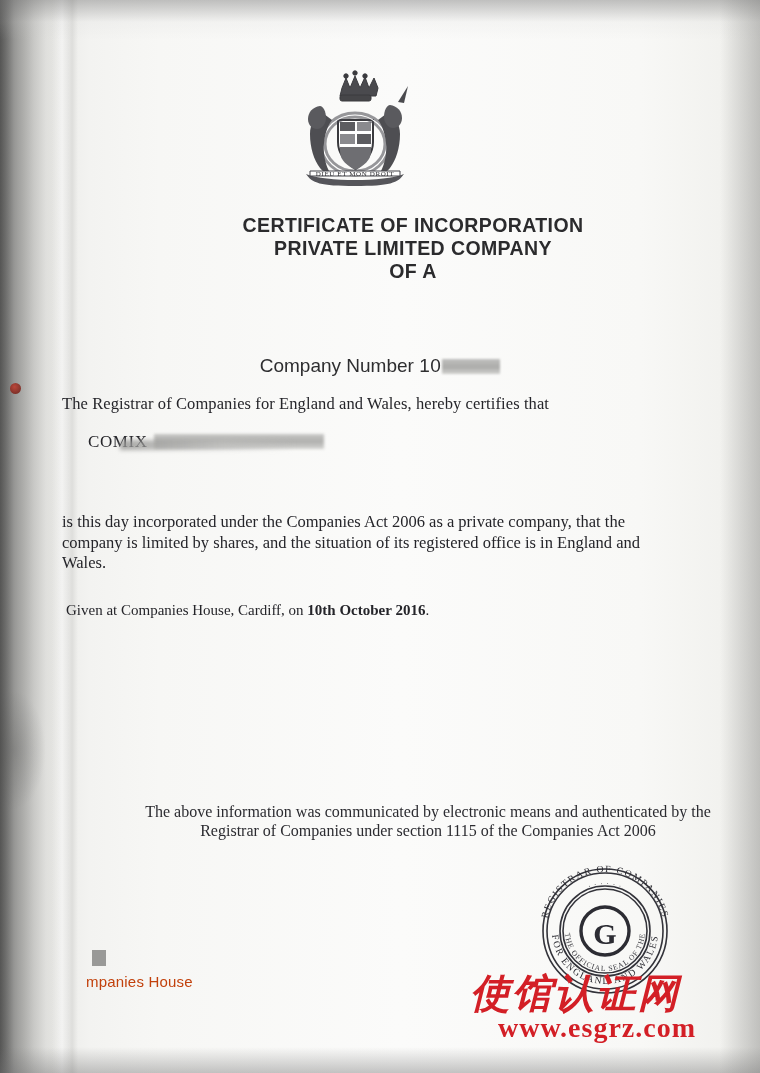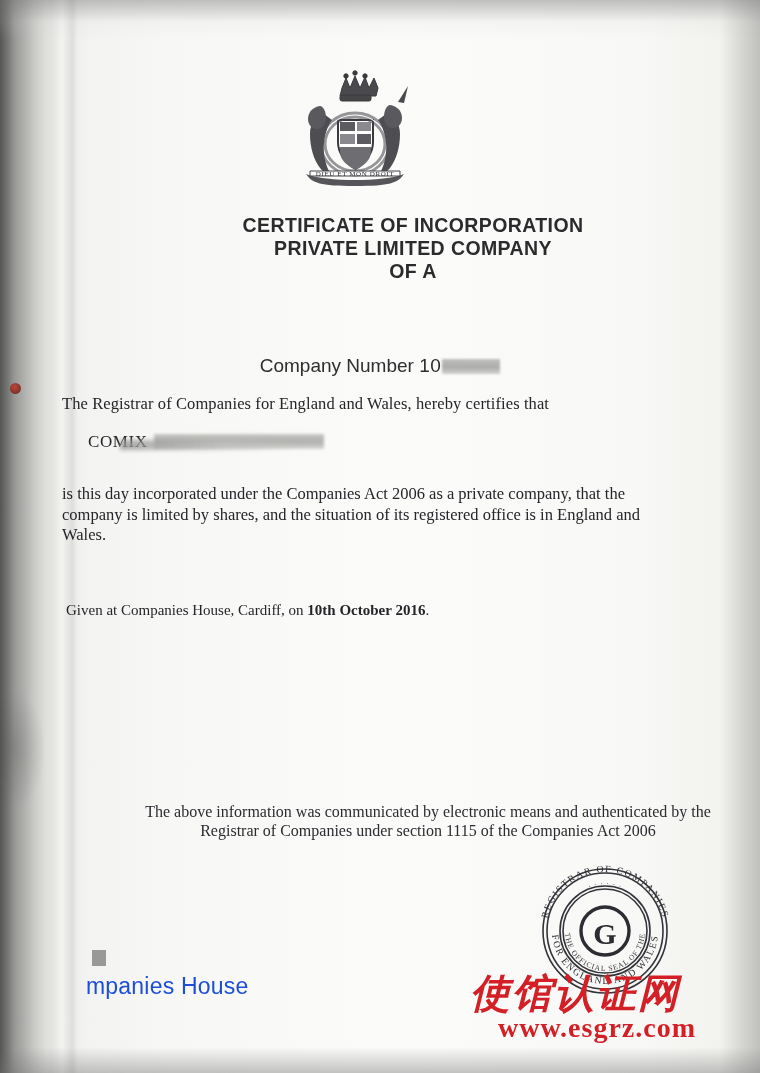--- a/index.html
+++ b/index.html
@@ -140,21 +140,21 @@
   }
   .redact-name-tail {
     position: absolute;
     left: 120px; top: 440px;
     width: 175px; height: 10px;
     background: linear-gradient(90deg, rgba(150,150,148,.8), rgba(190,190,188,.55) 60%, rgba(220,220,218,0));
     filter: blur(2px);
   }
 
   .body-para {
-    left: 62px; top: 484px;
+    left: 62px; top: 512px;
     width: 594px;
     font-size: 16.5px;
     line-height: 20.5px;
     text-align: left;
   }
   .given-line {
     left: 66px; top: 602px;
     font-size: 15px;
   }
   .given-line b { font-weight: bold; }
@@ -177,22 +177,22 @@
     left: 532px; top: 858px;
     width: 146px; height: 146px;
   }
   .seal svg { display: block; }
 
   
   .ch-logo {
     position: absolute;
     left: 86px; top: 973px;
     font-family: "Liberation Sans", sans-serif;
-    font-size: 23px;
-    color: #1d4ed8;
+    font-size: 15px;
+    color: #c2410c;
     letter-spacing: .2px;
   }
 
   
   .wm-cn {
     position: absolute;
     left: 470px; top: 966px;
     font-family: Liberation Serif, serif;
     font-weight: bold;
     font-size: 40px;

